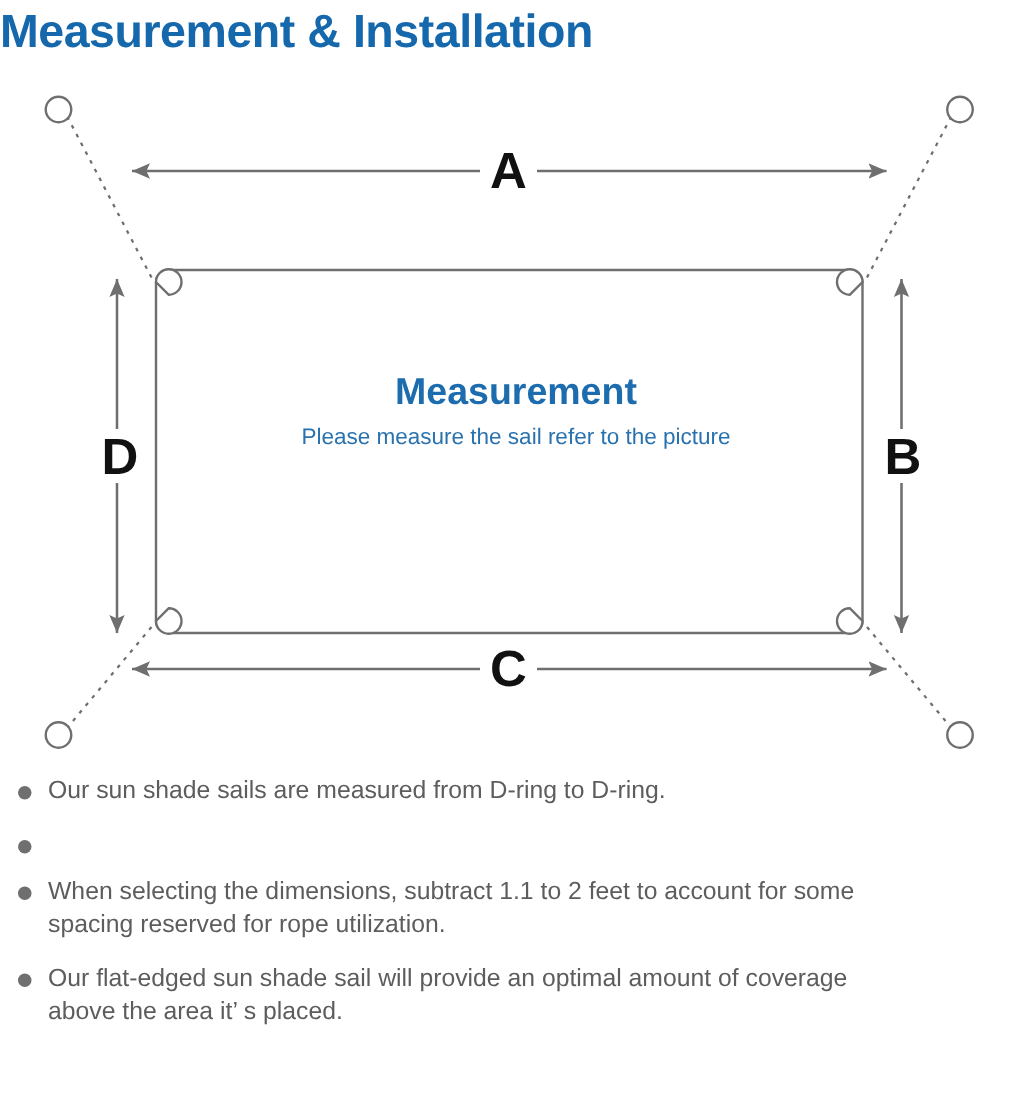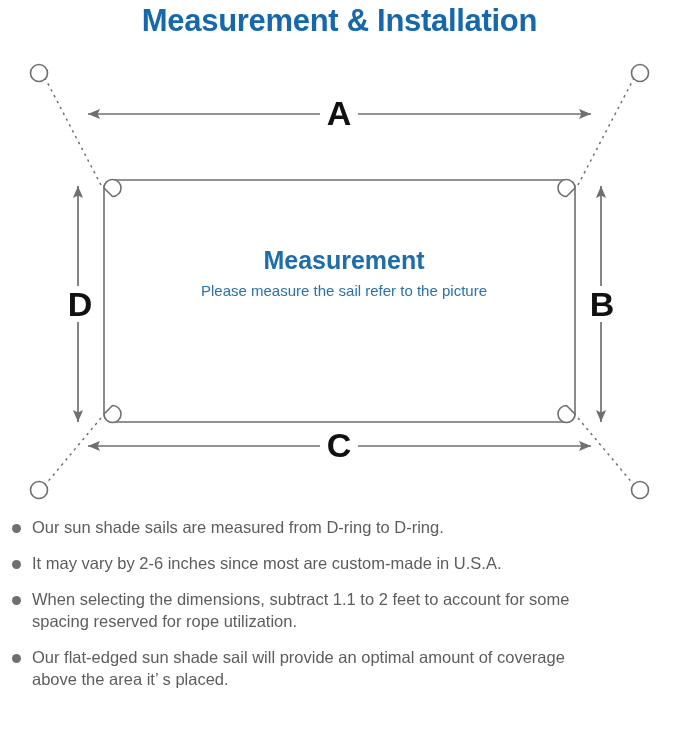--- a/index.html
+++ b/index.html
@@ -12,21 +12,21 @@
     height: 739px;
     position: relative;
     font-family: "Liberation Sans", sans-serif;
     overflow: hidden;
   }
   #page-title {
     position: absolute;
     left: 0;
     top: 0;
     width: 679px;
-    text-align: center;
+    text-align: left;
     font-size: 31px;
     font-weight: bold;
     color: #1668ad;
     letter-spacing: -0.3px;
     line-height: 40px;
     padding-top: 1px;
     white-space: nowrap;
   }
   #diagram {
     position: absolute;
@@ -148,21 +148,20 @@
   </svg>
 </div>
 
 <div id="notes">
   <div class="note-row">
     <span class="note-bullet"></span>
     <span class="note-text">Our sun shade sails are measured from D-ring to D-ring.</span>
   </div>
   <div class="note-row">
     <span class="note-bullet"></span>
-    <span class="note-text">It may vary by 2-6 inches since most are custom-made in U.S.A.</span>
   </div>
   <div class="note-row">
     <span class="note-bullet"></span>
     <span class="note-text">When selecting the dimensions, subtract 1.1 to 2 feet to account for some spacing reserved for rope utilization.</span>
   </div>
   <div class="note-row">
     <span class="note-bullet"></span>
     <span class="note-text">Our flat-edged sun shade sail will provide an optimal amount of coverage above the area it’ s placed.</span>
   </div>
 </div>

